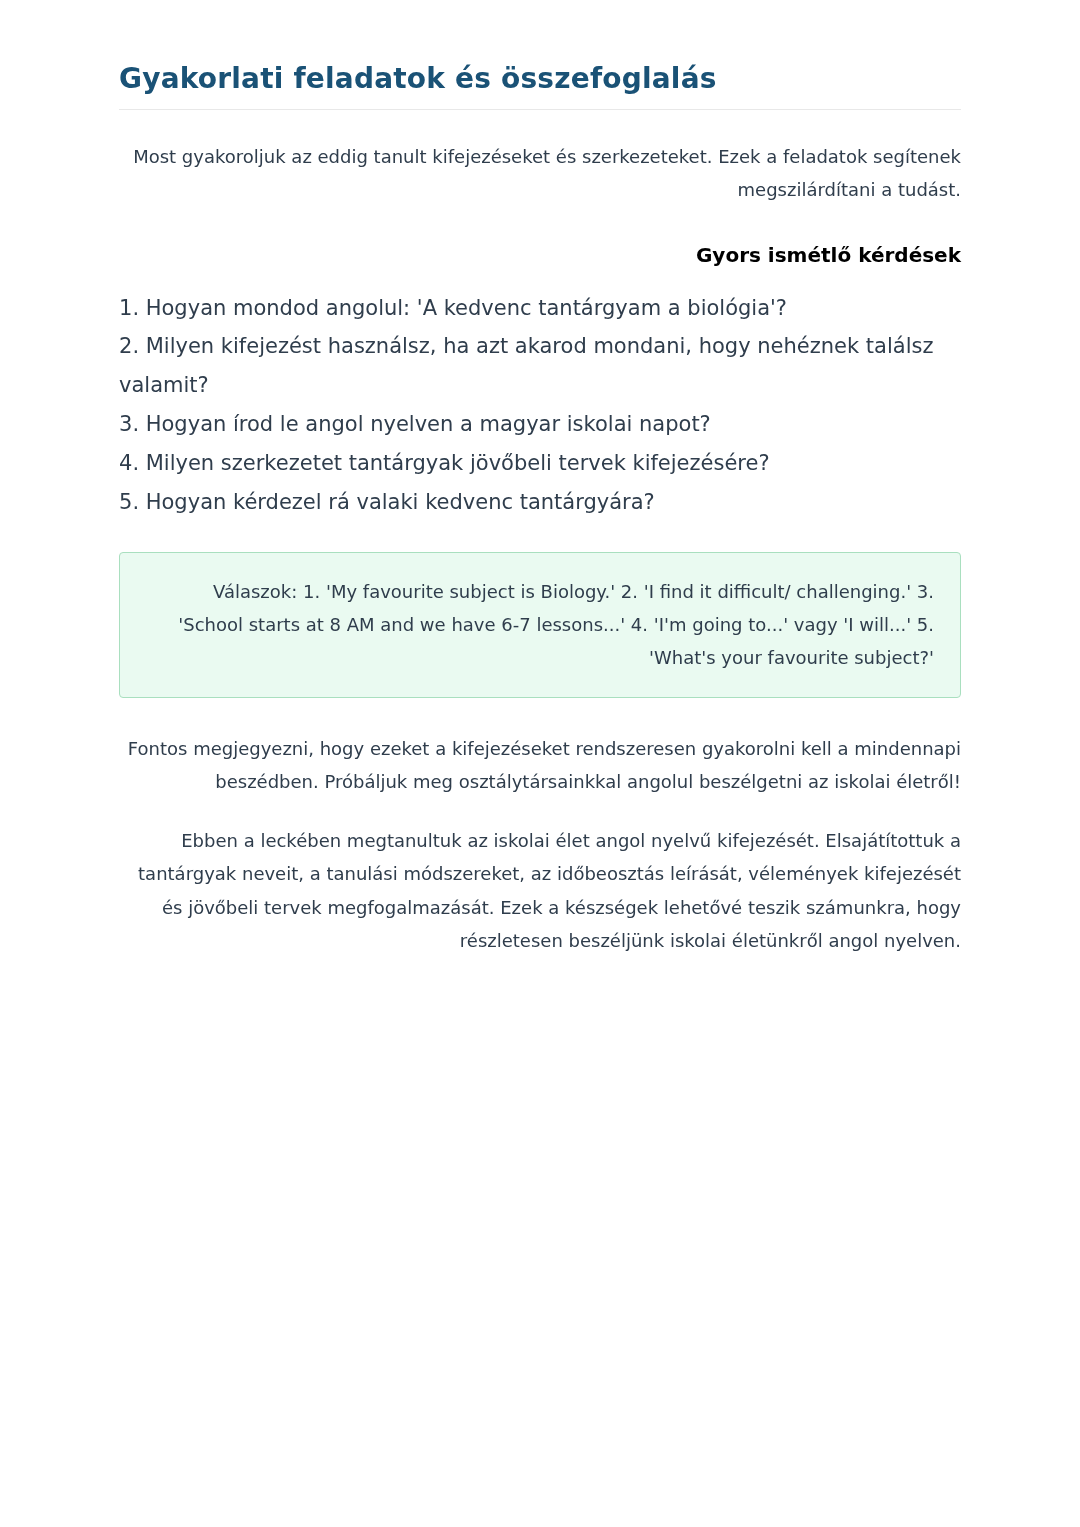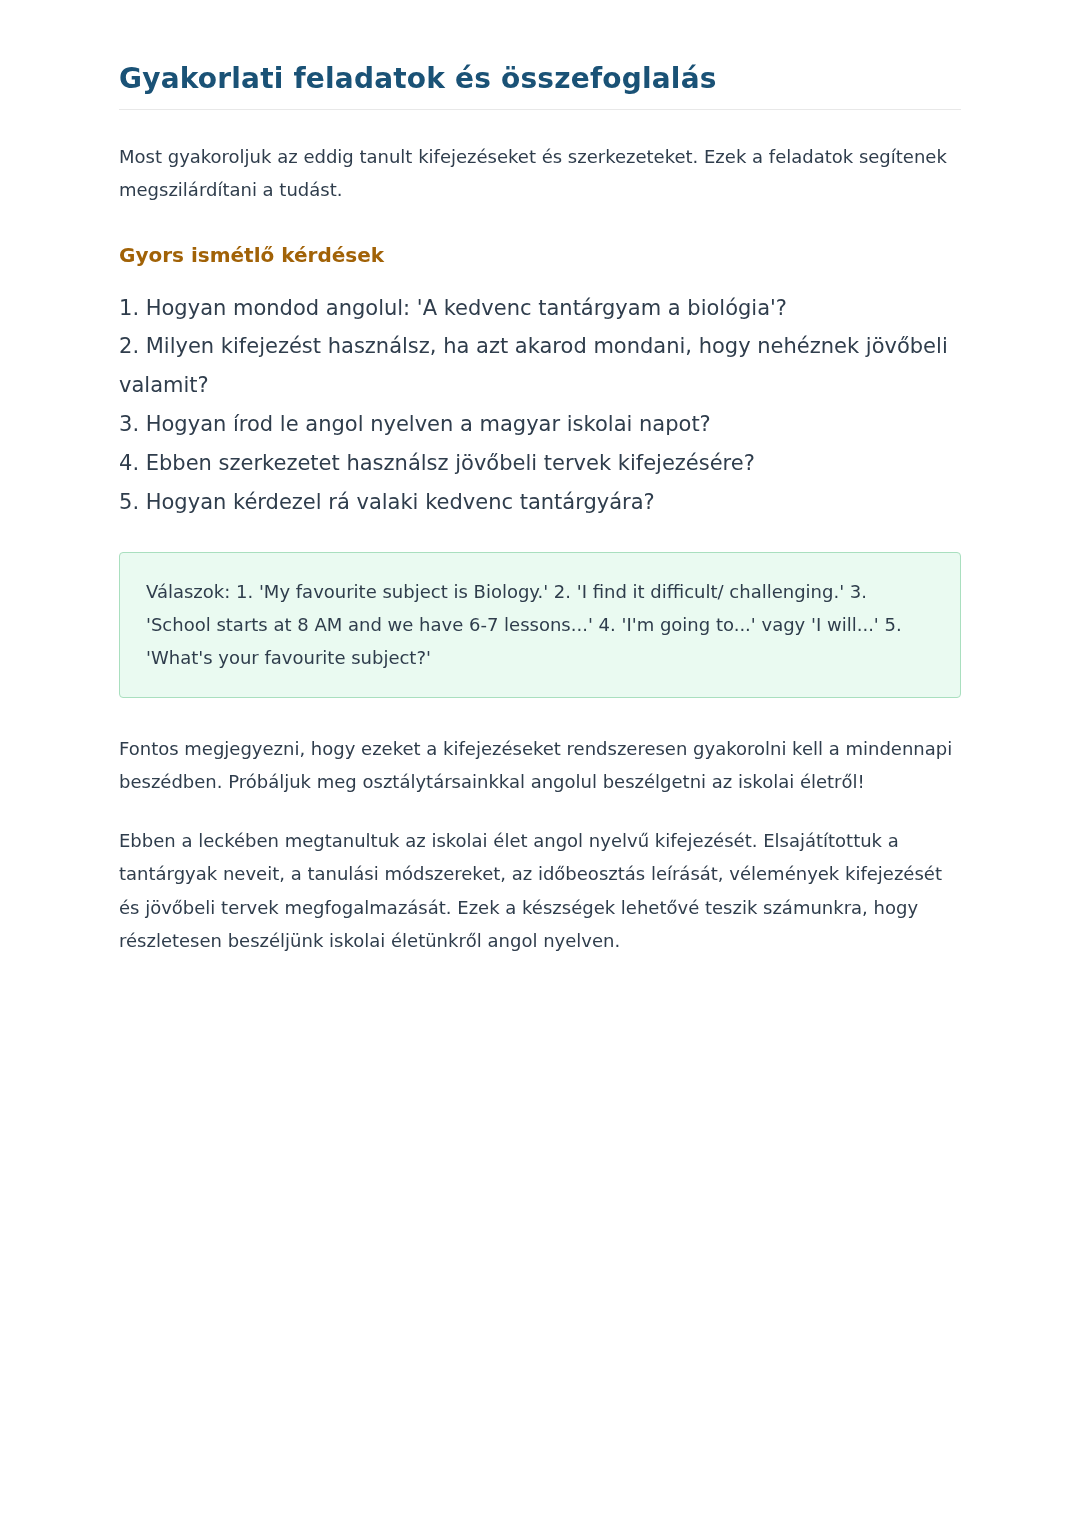--- a/index.html
+++ b/index.html
@@ -32,26 +32,28 @@
   .title-rule {
     border: none;
     border-top: 1px solid #e8e8e8;
     margin: 0 0 30px 0;
   }
   p.body-text {
     font-size: 18px;
     line-height: 1.85;
     margin: 0 0 26px 0;
     color: #2f3d4c;
+    text-align: right;
   }
   h2.section-heading {
     font-size: 20px;
     font-weight: bold;
-    color: #a16207;
+    color: #000000;
     margin: 36px 0 22px 0;
+    text-align: right;
   }
   ol.question-list {
     list-style: none;
     margin: 0 0 30px 0;
     padding: 0;
     counter-reset: q;
     font-size: 21px;
     line-height: 1.85;
     color: #2f3d4c;
   }
@@ -61,20 +63,21 @@
   ol.question-list li::before {
     content: counter(q) ". ";
   }
   .answers-box {
     background: #eafaf1;
     border: 1px solid #a9dfbf;
     border-radius: 4px;
     padding: 22px 26px;
     margin: 12px 0 34px 0;
     box-sizing: border-box;
+    text-align: right;
   }
   .answers-box p {
     margin: 0;
     font-size: 18px;
     line-height: 1.85;
     color: #2f3d4c;
   }
 </style>
 </head>
 <body>
@@ -85,23 +88,23 @@
     <h1 class="doc-title">Gyakorlati feladatok és összefoglalás</h1>
 
     <hr class="title-rule">
 
     <p class="body-text">Most gyakoroljuk az eddig tanult kifejezéseket és szerkezeteket. Ezek a feladatok segítenek megszilárdítani a tudást.</p>
 
     <h2 class="section-heading">Gyors ismétlő kérdések</h2>
 
     <ol class="question-list">
       <li>Hogyan mondod angolul: 'A kedvenc tantárgyam a biológia'?</li>
-      <li>Milyen kifejezést használsz, ha azt akarod mondani, hogy nehéznek jövőbeli valamit?</li>
+      <li>Milyen kifejezést használsz, ha azt akarod mondani, hogy nehéznek találsz valamit?</li>
       <li>Hogyan írod le angol nyelven a magyar iskolai napot?</li>
-      <li>Ebben szerkezetet használsz jövőbeli tervek kifejezésére?</li>
+      <li>Milyen szerkezetet tantárgyak jövőbeli tervek kifejezésére?</li>
       <li>Hogyan kérdezel rá valaki kedvenc tantárgyára?</li>
     </ol>
 
     <div class="answers-box">
       <p>Válaszok: 1. 'My favourite subject is Biology.' 2. 'I find it difficult/ challenging.' 3. 'School starts at 8 AM and we have 6-7 lessons...' 4. 'I'm going to...' vagy 'I will...' 5. 'What's your favourite subject?'</p>
     </div>
 
 
     <p class="body-text">Fontos megjegyezni, hogy ezeket a kifejezéseket rendszeresen gyakorolni kell a mindennapi beszédben. Próbáljuk meg osztálytársainkkal angolul beszélgetni az iskolai életről!</p>
 

